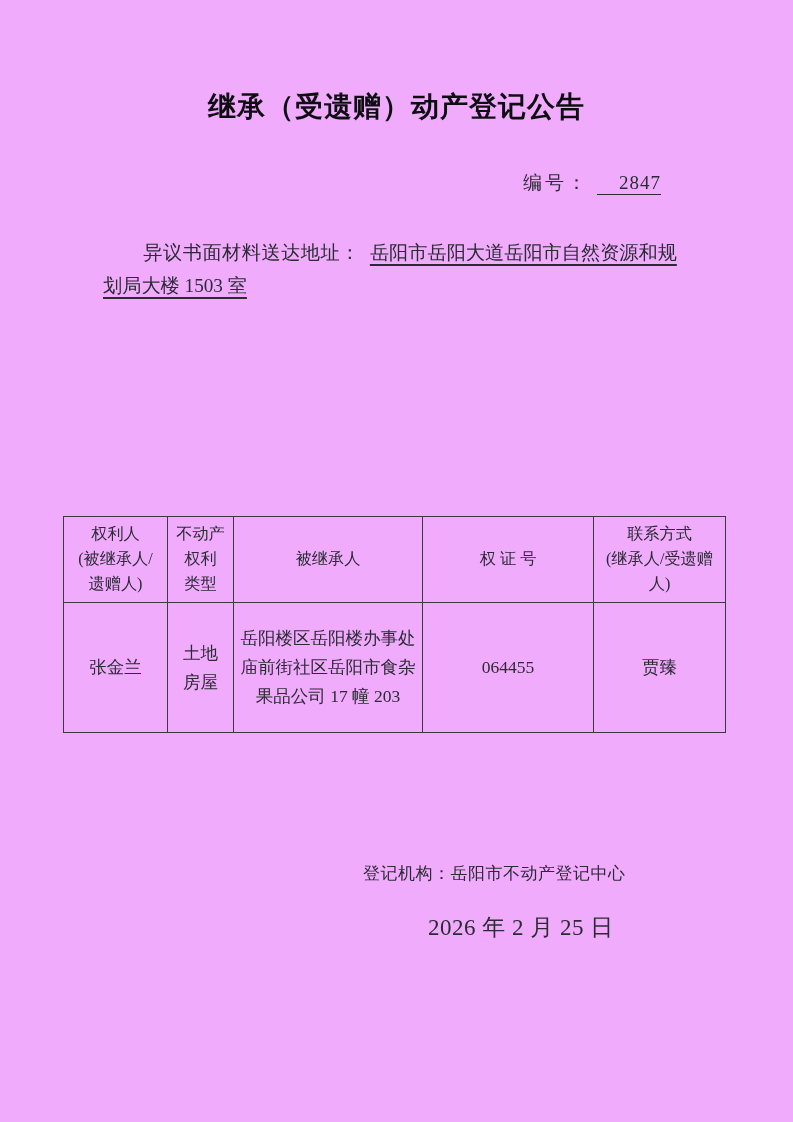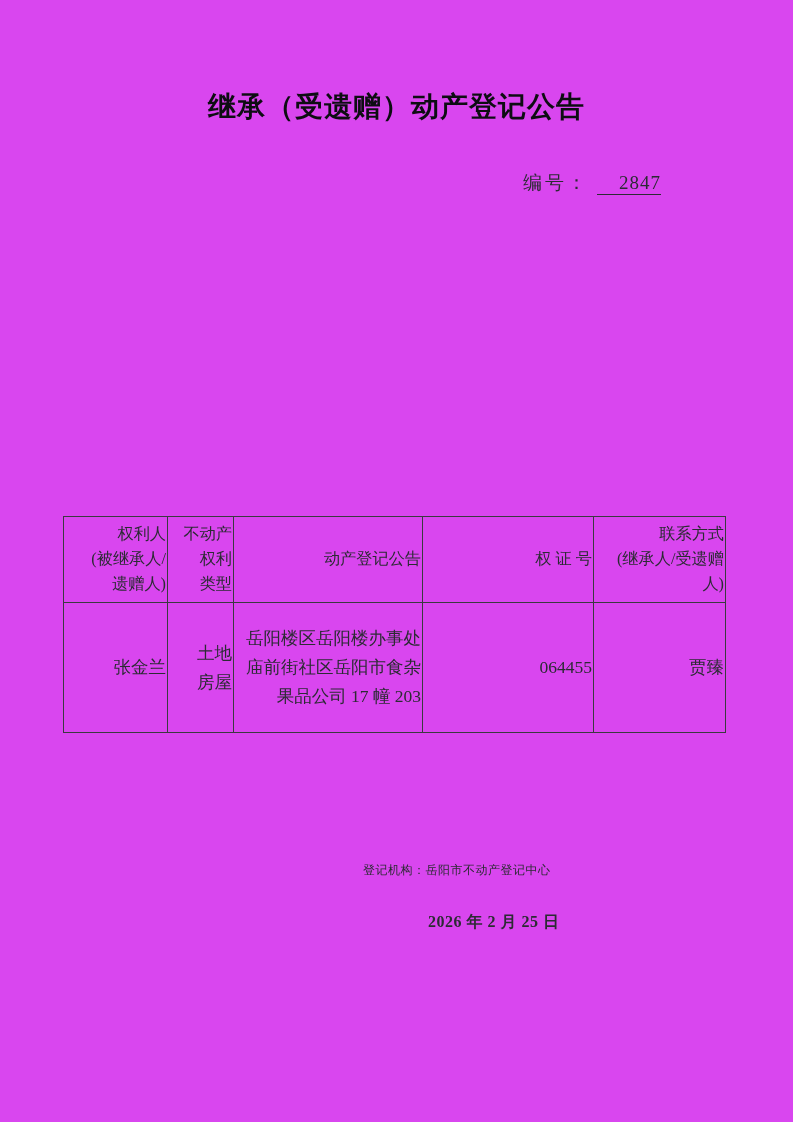--- a/index.html
+++ b/index.html
@@ -2,21 +2,21 @@
 <html><head>
 <meta charset="utf-8">
 <style>
   * { margin: 0; padding: 0; box-sizing: border-box; }
   html, body { background: #8a8a8a; }
   .page {
     position: relative;
     width: 793px;
     height: 1122px;
     margin: 0 auto;
-    background: #d946ef;
+    background: #f0abfc;
     color: #2b2b33;
     font-family: "Liberation Serif", serif;
     overflow: hidden;
   }
   .doc-title {
     position: absolute;
     top: 88px;
     left: 0;
     width: 100%;
     text-align: center;
@@ -72,78 +72,79 @@
   table.reg-table {
     position: absolute;
     top: 516px;
     left: 63px;
     width: 662px;
     border-collapse: collapse;
     table-layout: fixed;
   }
   .reg-table th, .reg-table td {
     border: 1.6px solid #3a3a3f;
-    text-align: right;
+    text-align: center;
     vertical-align: middle;
     font-weight: normal;
     white-space: pre-line;
     padding: 2px 1px;
     overflow: hidden;
   }
   .reg-table thead tr { height: 86px; }
   .reg-table tbody tr { height: 130px; }
   .reg-table th { font-size: 16.2px; line-height: 25px; }
   .reg-table td { font-size: 17.5px; line-height: 29px; }
   .footer-org {
     position: absolute;
     top: 862px;
     left: 363px;
-    font-size: 12px;
+    font-size: 17px;
     letter-spacing: 0.5px;
   }
   .footer-date {
     position: absolute;
     top: 912px;
     left: 428px;
-    font-size: 16px;
+    font-size: 23px;
     letter-spacing: 0.5px;
-    font-weight: bold;
   }
 </style>
 </head>
 <body>
 
 <div class="page">
 
   <div class="doc-title">继承（受遗赠）动产登记公告</div>
 
   <div class="number-line">
     <span class="number-label">编号：</span><span class="number-value">2847</span>
   </div>
 
   <div class="body-text">
+    <p class="para-addr"><span class="addr-label">异议书面材料送达地址：</span><span class="addr-value">岳阳市岳阳大道岳阳市自然资源和规
+划局大楼 1503 室</span></p>
   </div>
 
   <table class="reg-table">
     <colgroup>
       <col style="width:104px">
       <col style="width:66px">
       <col style="width:189px">
       <col style="width:171px">
       <col style="width:132px">
     </colgroup>
     <thead>
       <tr>
         <th>权利人
 (被继承人/
 遗赠人)</th>
         <th>不动产
 权利
 类型</th>
-        <th>动产登记公告</th>
+        <th>被继承人</th>
         <th>权  证  号</th>
         <th>联系方式
 (继承人/受遗赠
 人)</th>
       </tr>
     </thead>
     <tbody>
       <tr>
         <td>张金兰</td>
         <td>土地

